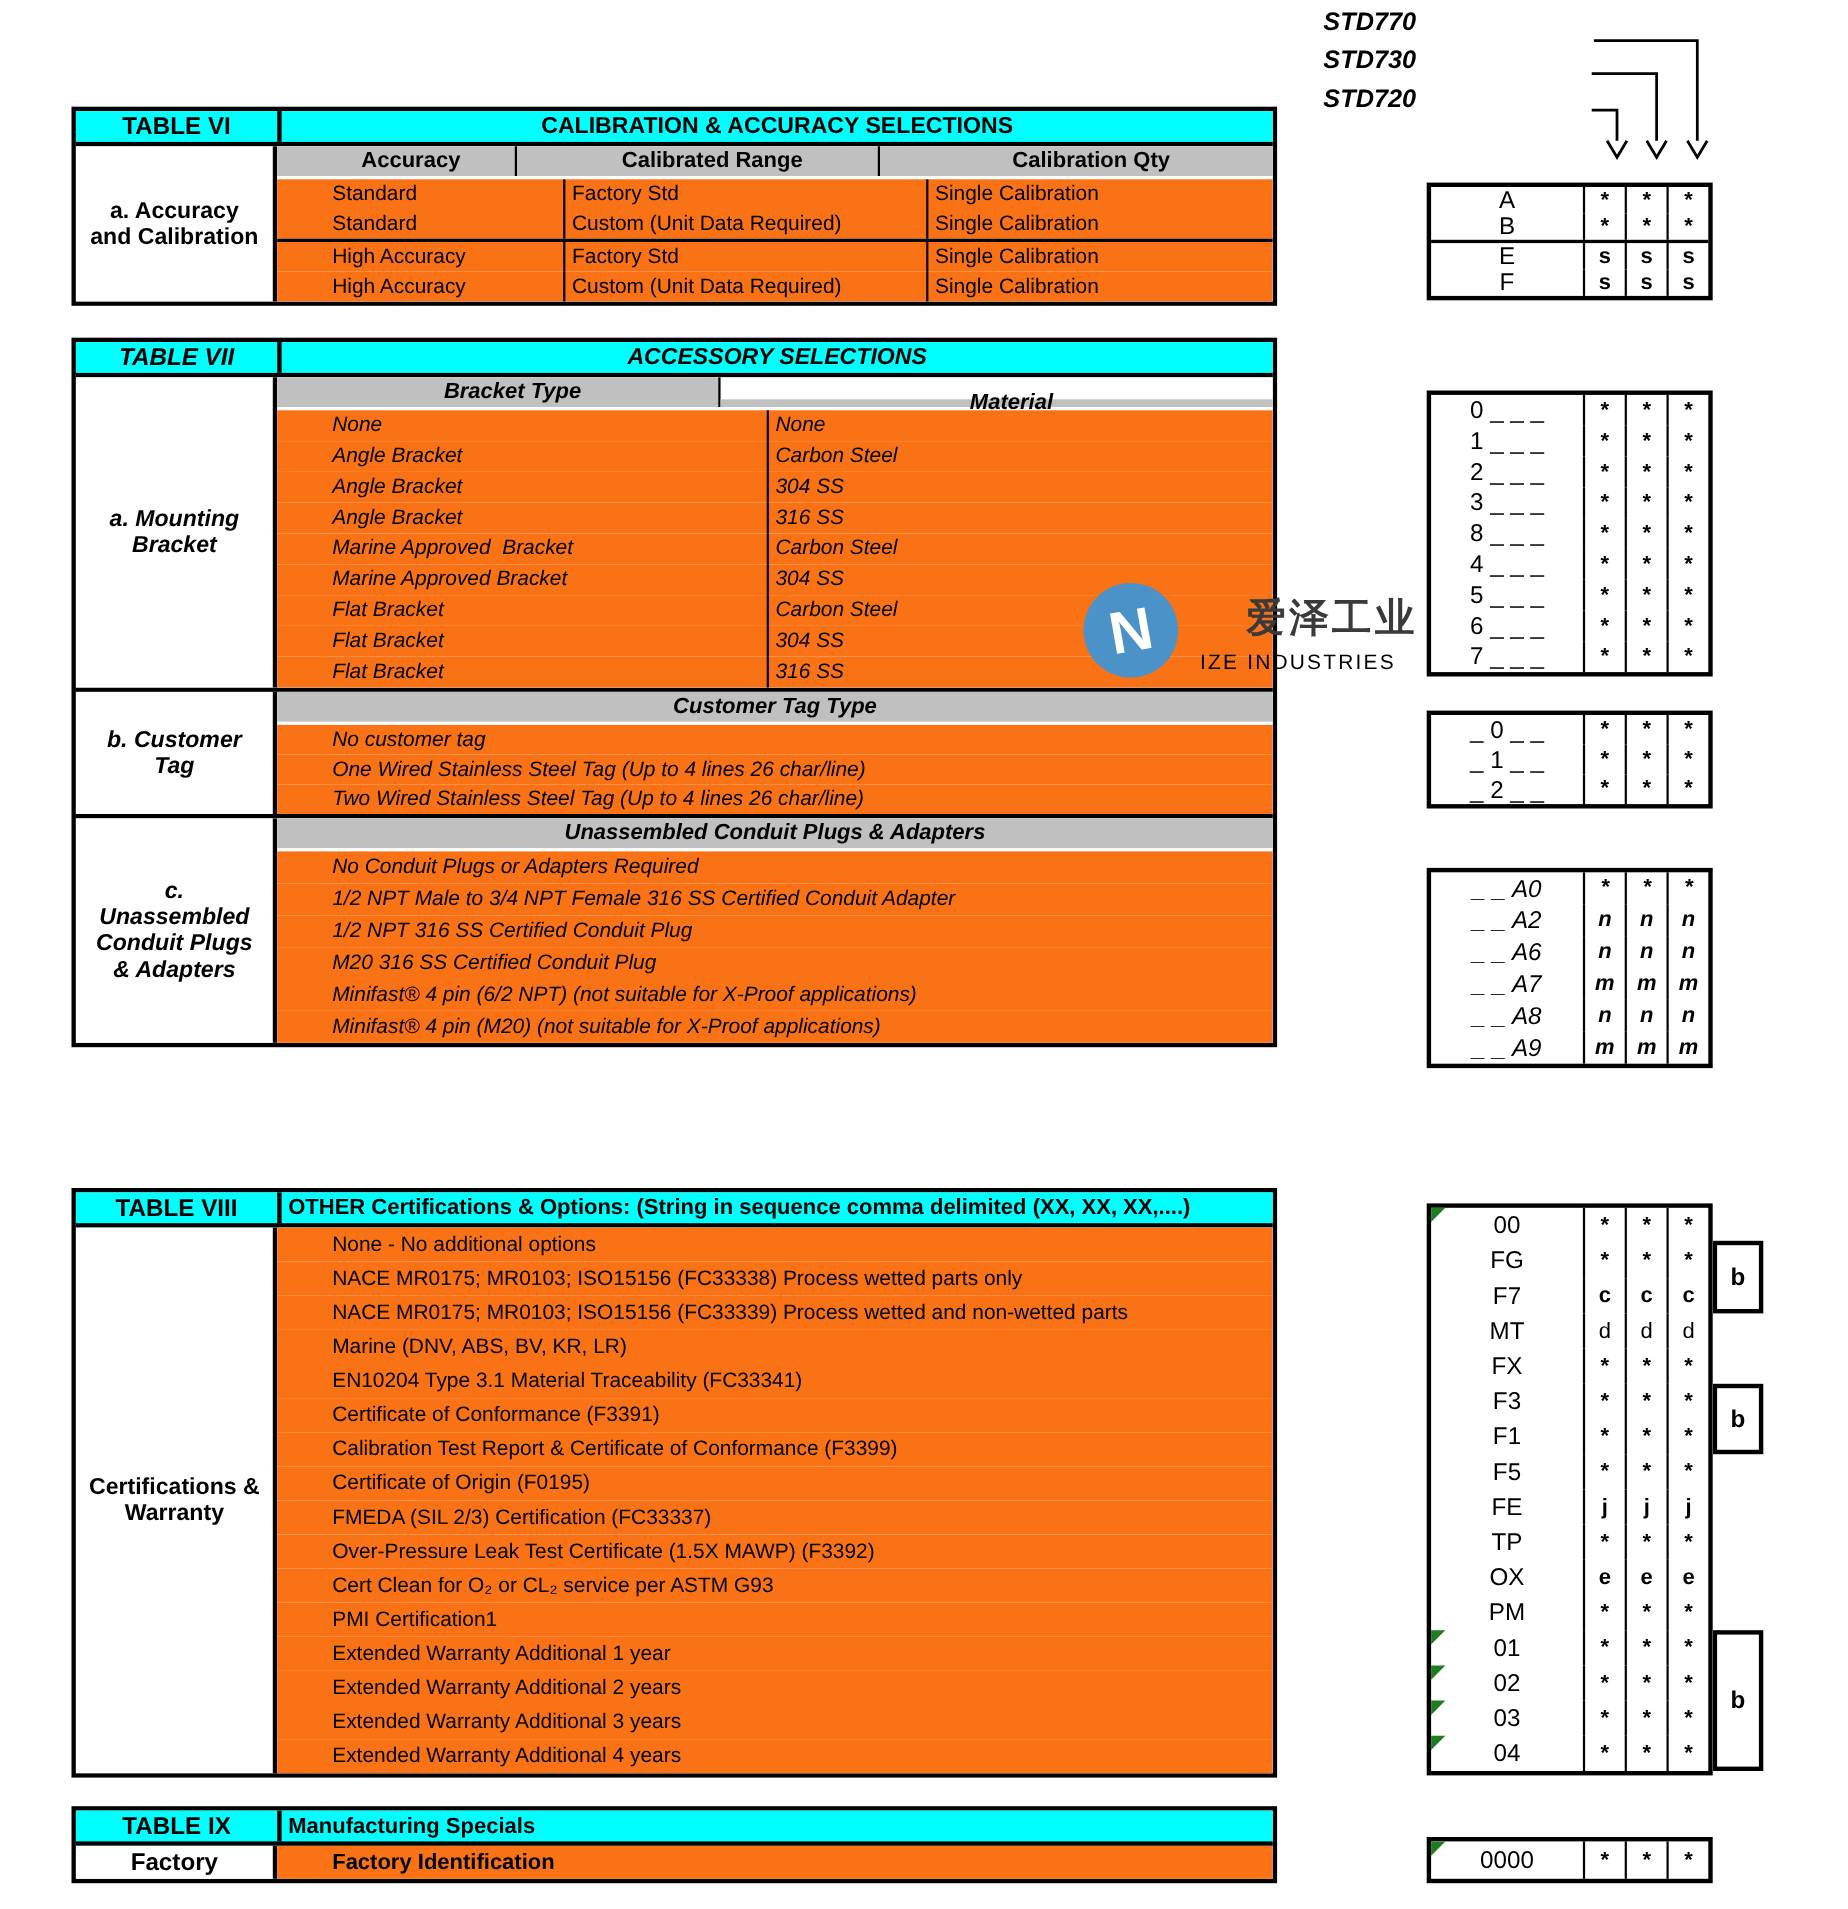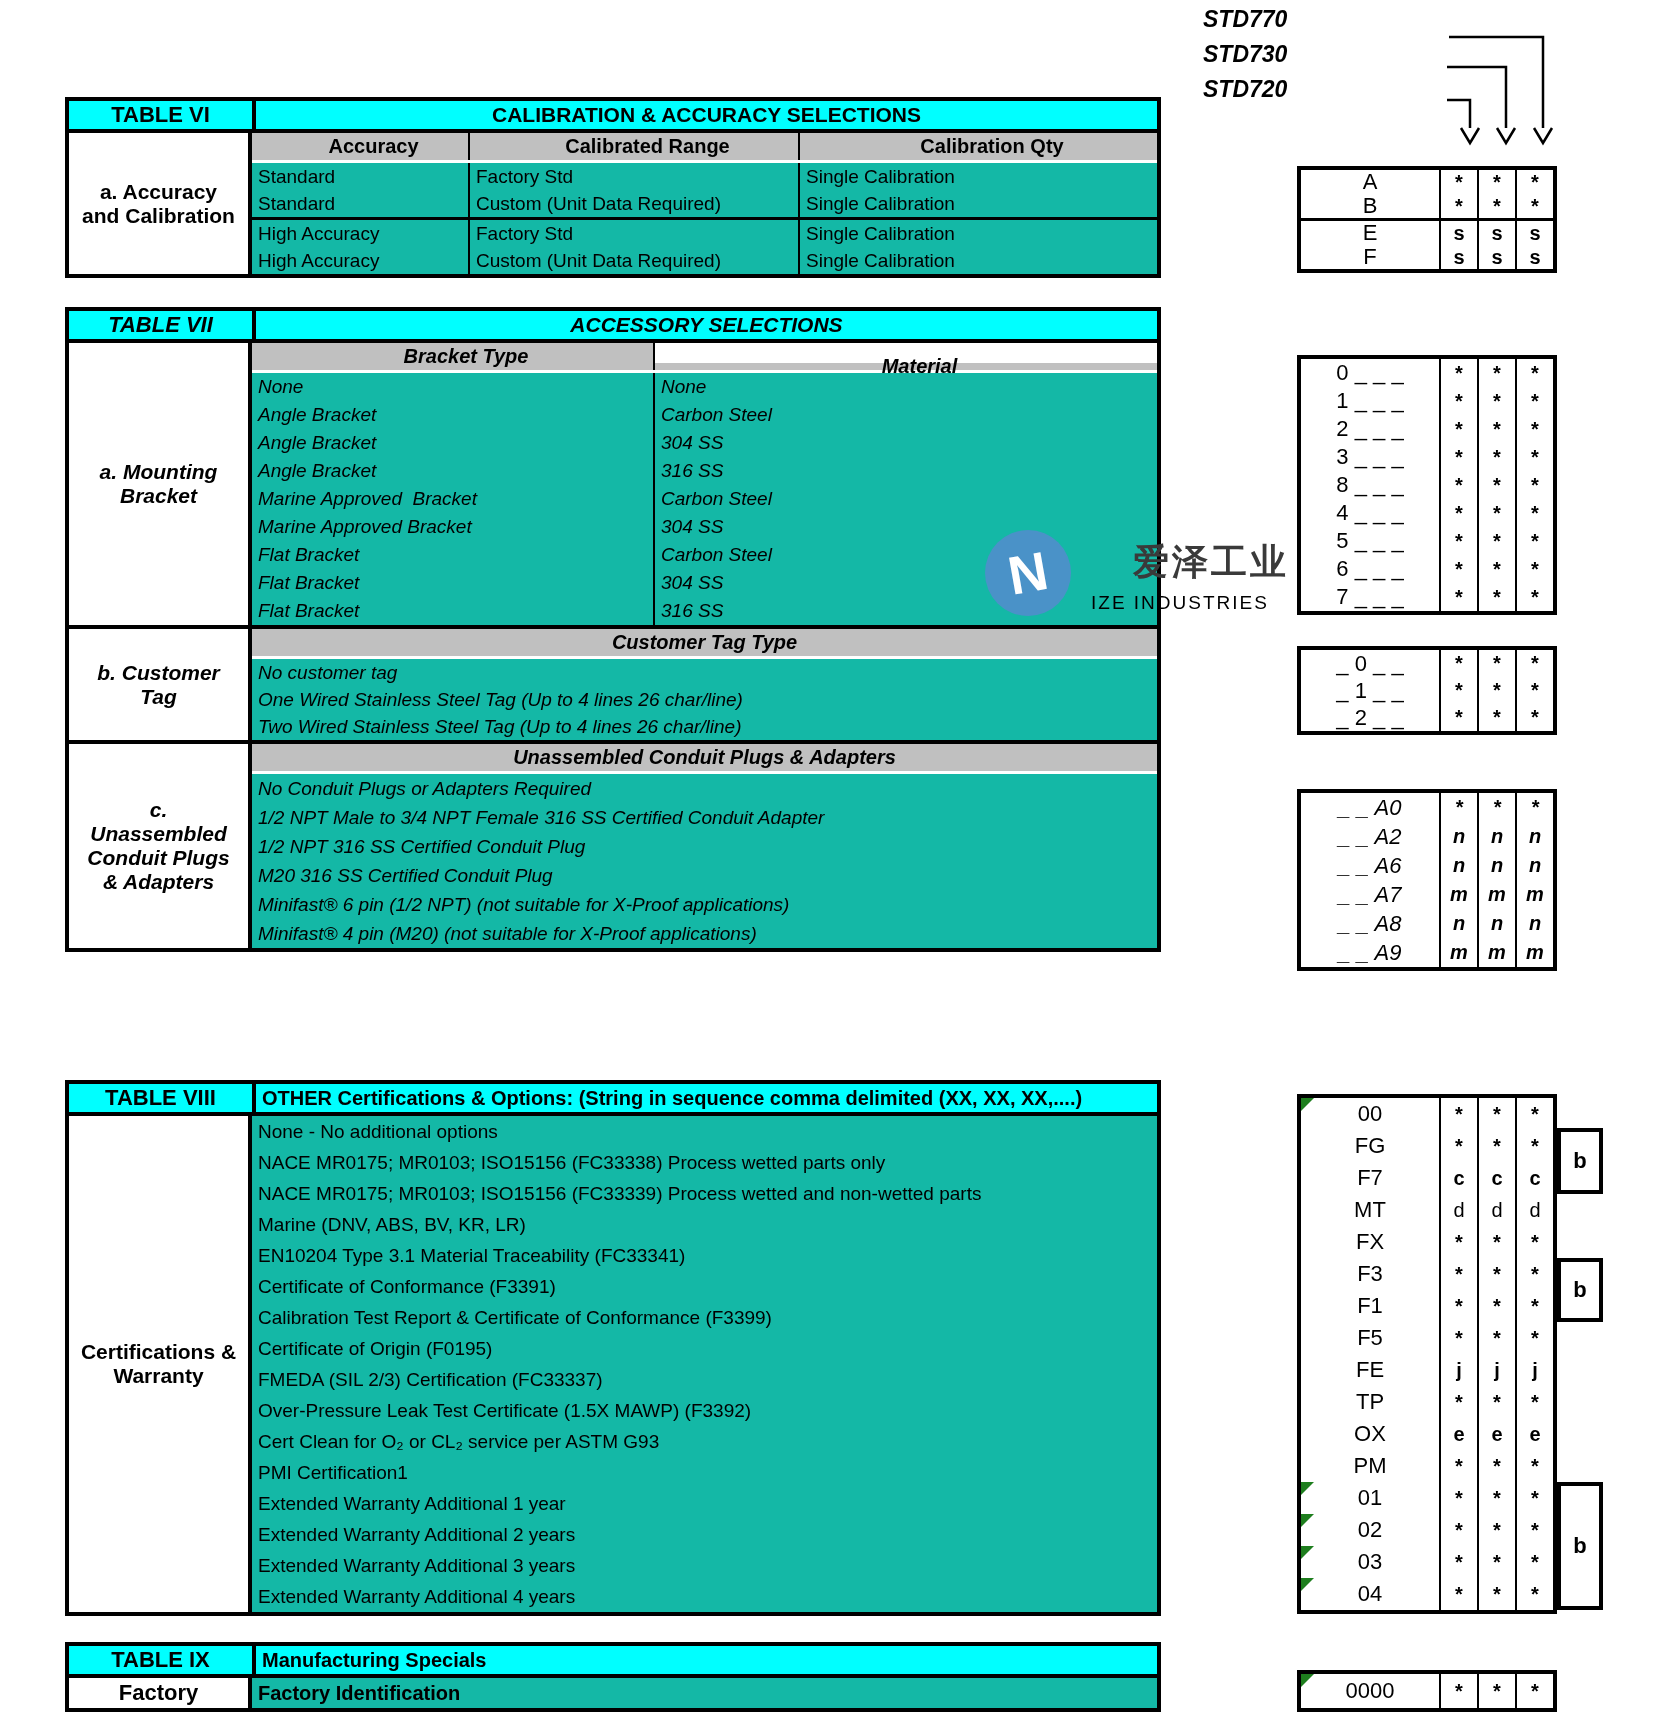--- a/index.html
+++ b/index.html
@@ -21,21 +21,21 @@
   .sec{display:flex;}
   .lbl{width:183px;border-right:4px solid #000;display:flex;align-items:center;justify-content:center;
        text-align:center;font-weight:bold;font-size:21px;background:#fff;padding:0 10px;box-sizing:border-box;}
   .grid{flex:1;background:#fff;min-width:0;}
   .sub{display:flex;height:27px;margin-bottom:3px;}
   .sc{background:#c0c0c0;display:flex;align-items:center;justify-content:center;
       font-weight:bold;font-size:20px;box-sizing:border-box;border-right:2px solid #000;padding-left:27px;}
   .sc:last-child{border-right:none;}
   .subfull{height:27px;background:#c0c0c0;display:flex;align-items:center;justify-content:center;
            font-weight:bold;font-size:20px;margin-bottom:3px;}
-  .rows .row{display:flex;background:#14b8a6;}
+  .rows .row{display:flex;background:#f97316;padding-left:44px;}
   .row .c{display:flex;align-items:center;padding-left:6px;font-size:19px;
           box-sizing:border-box;white-space:pre;overflow:hidden;}
   .secsep{height:4px;background:#000;}
   .gsep{height:3px;background:#000;}
 
   
   .t6sub .sc:nth-child(1){width:218px;}
   .t6sub .sc:nth-child(2){width:330px;}
   .t6sub .sc:nth-child(3){flex:1;}
   .t6rows .row{height:27px;}
@@ -274,21 +274,21 @@
             <div class="row">
               <div class="c">1/2 NPT Male to 3/4 NPT Female 316 SS Certified Conduit Adapter</div>
             </div>
             <div class="row">
               <div class="c">1/2 NPT 316 SS Certified Conduit Plug</div>
             </div>
             <div class="row">
               <div class="c">M20 316 SS Certified Conduit Plug</div>
             </div>
             <div class="row">
-              <div class="c">Minifast® 6 pin (1/2 NPT) (not suitable for X-Proof applications)</div>
+              <div class="c">Minifast® 4 pin (6/2 NPT) (not suitable for X-Proof applications)</div>
             </div>
             <div class="row">
               <div class="c">Minifast® 4 pin (M20) (not suitable for X-Proof applications)</div>
             </div>
           </div>
       </div>
     </div>
   </div>
 
   <div class="cbox cb7a" style="top:355px;">

